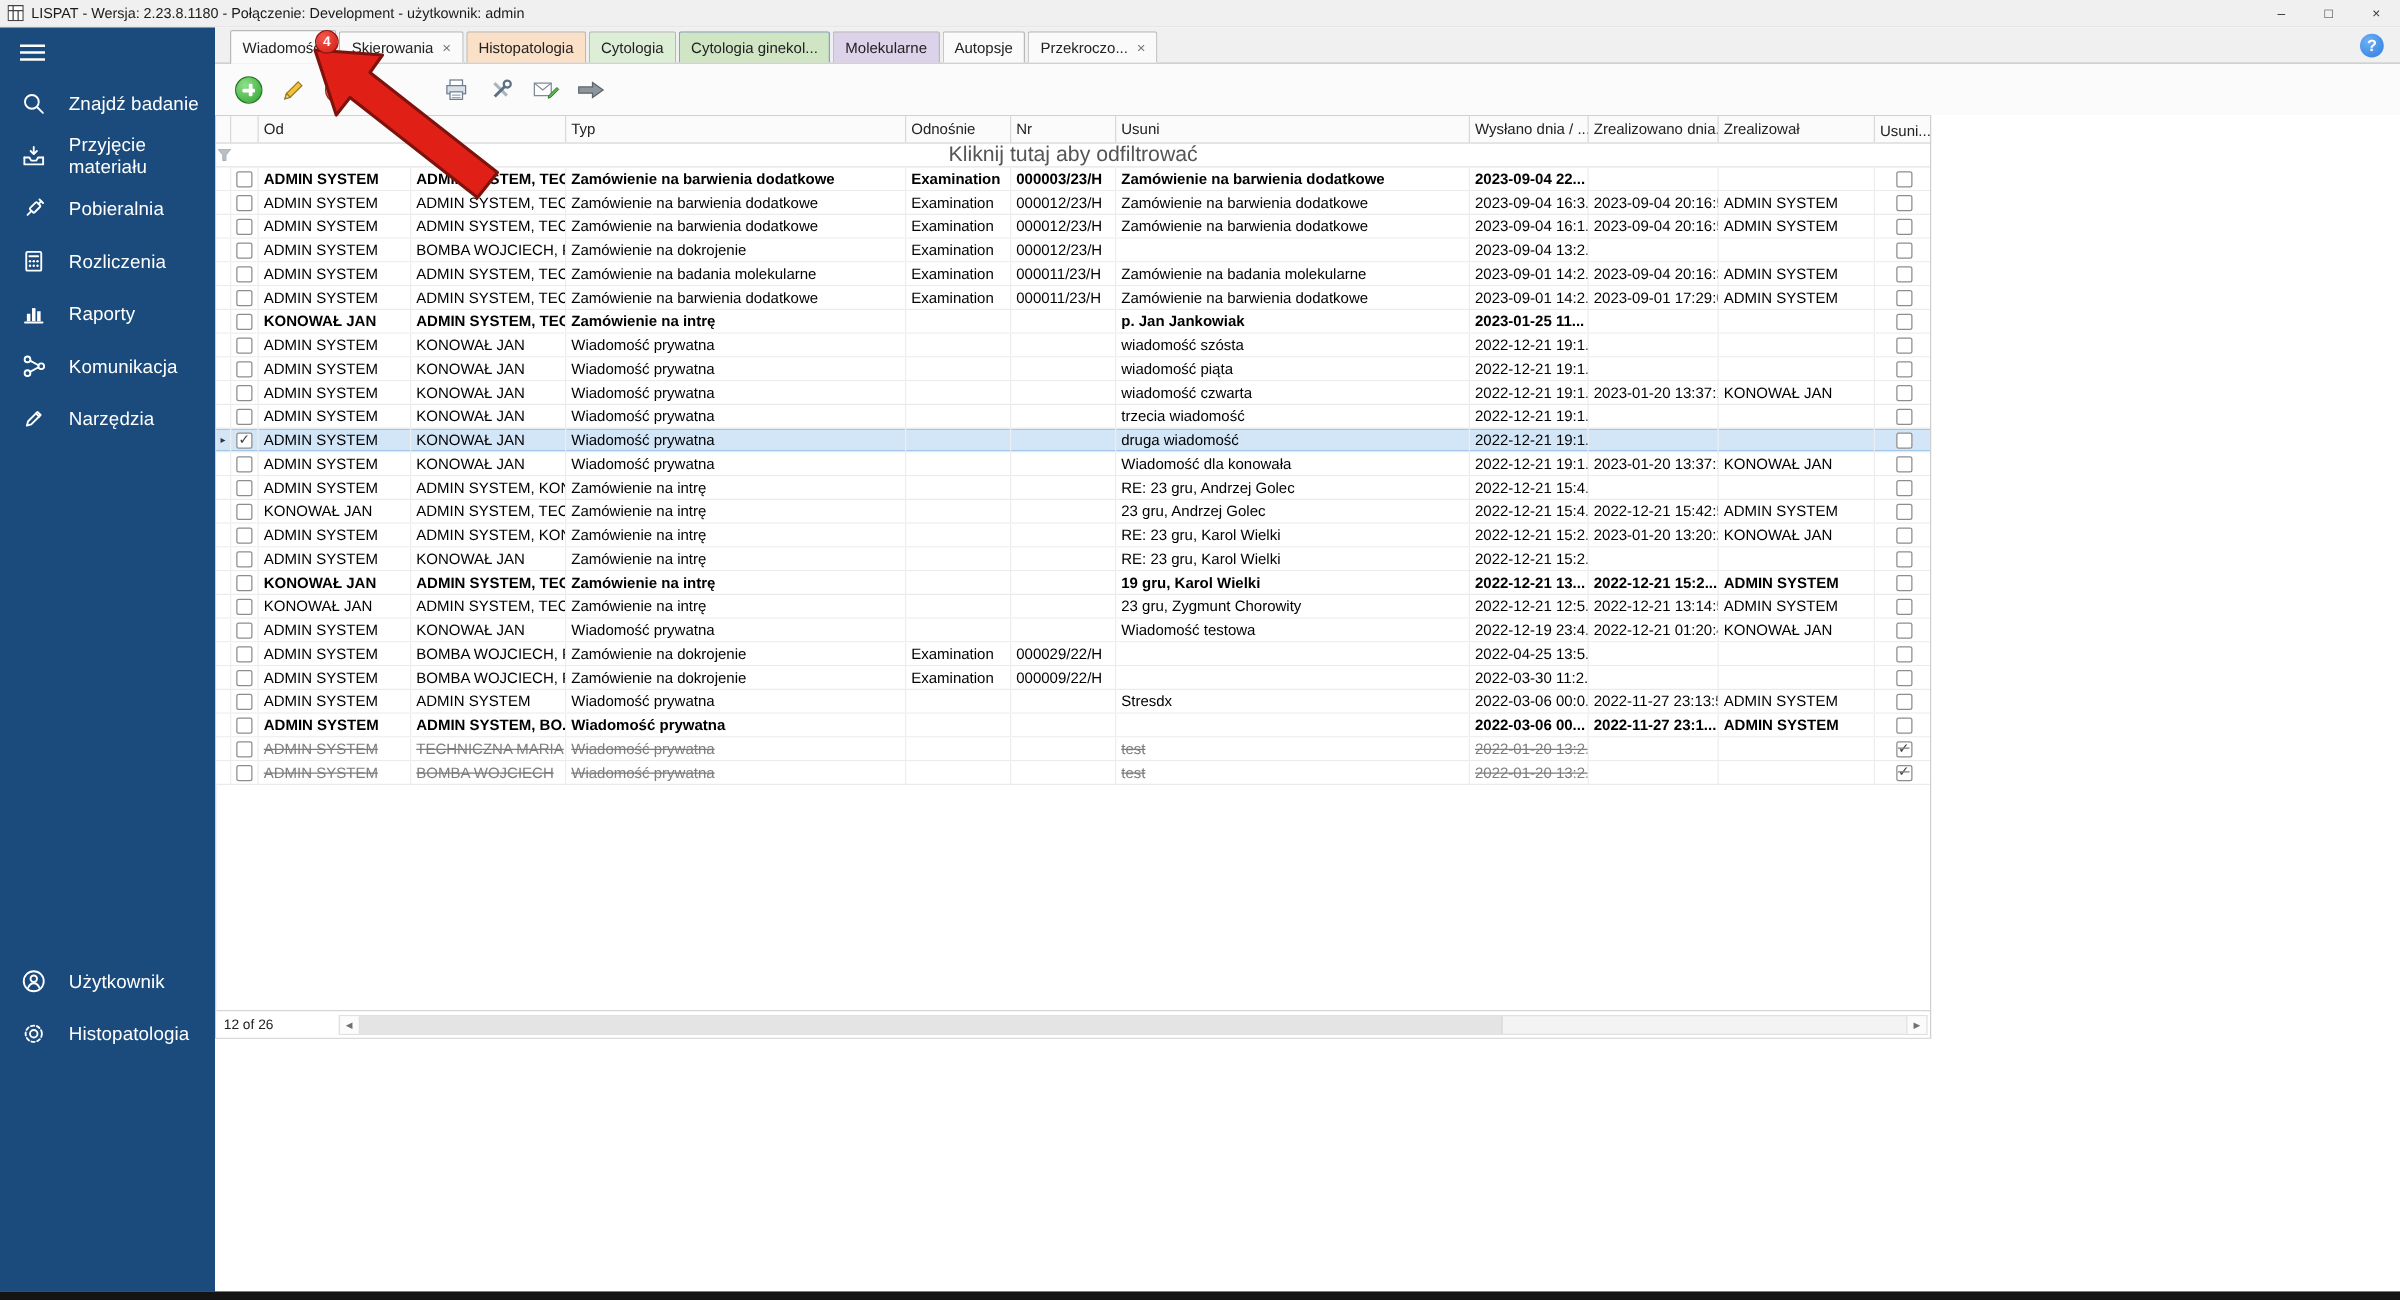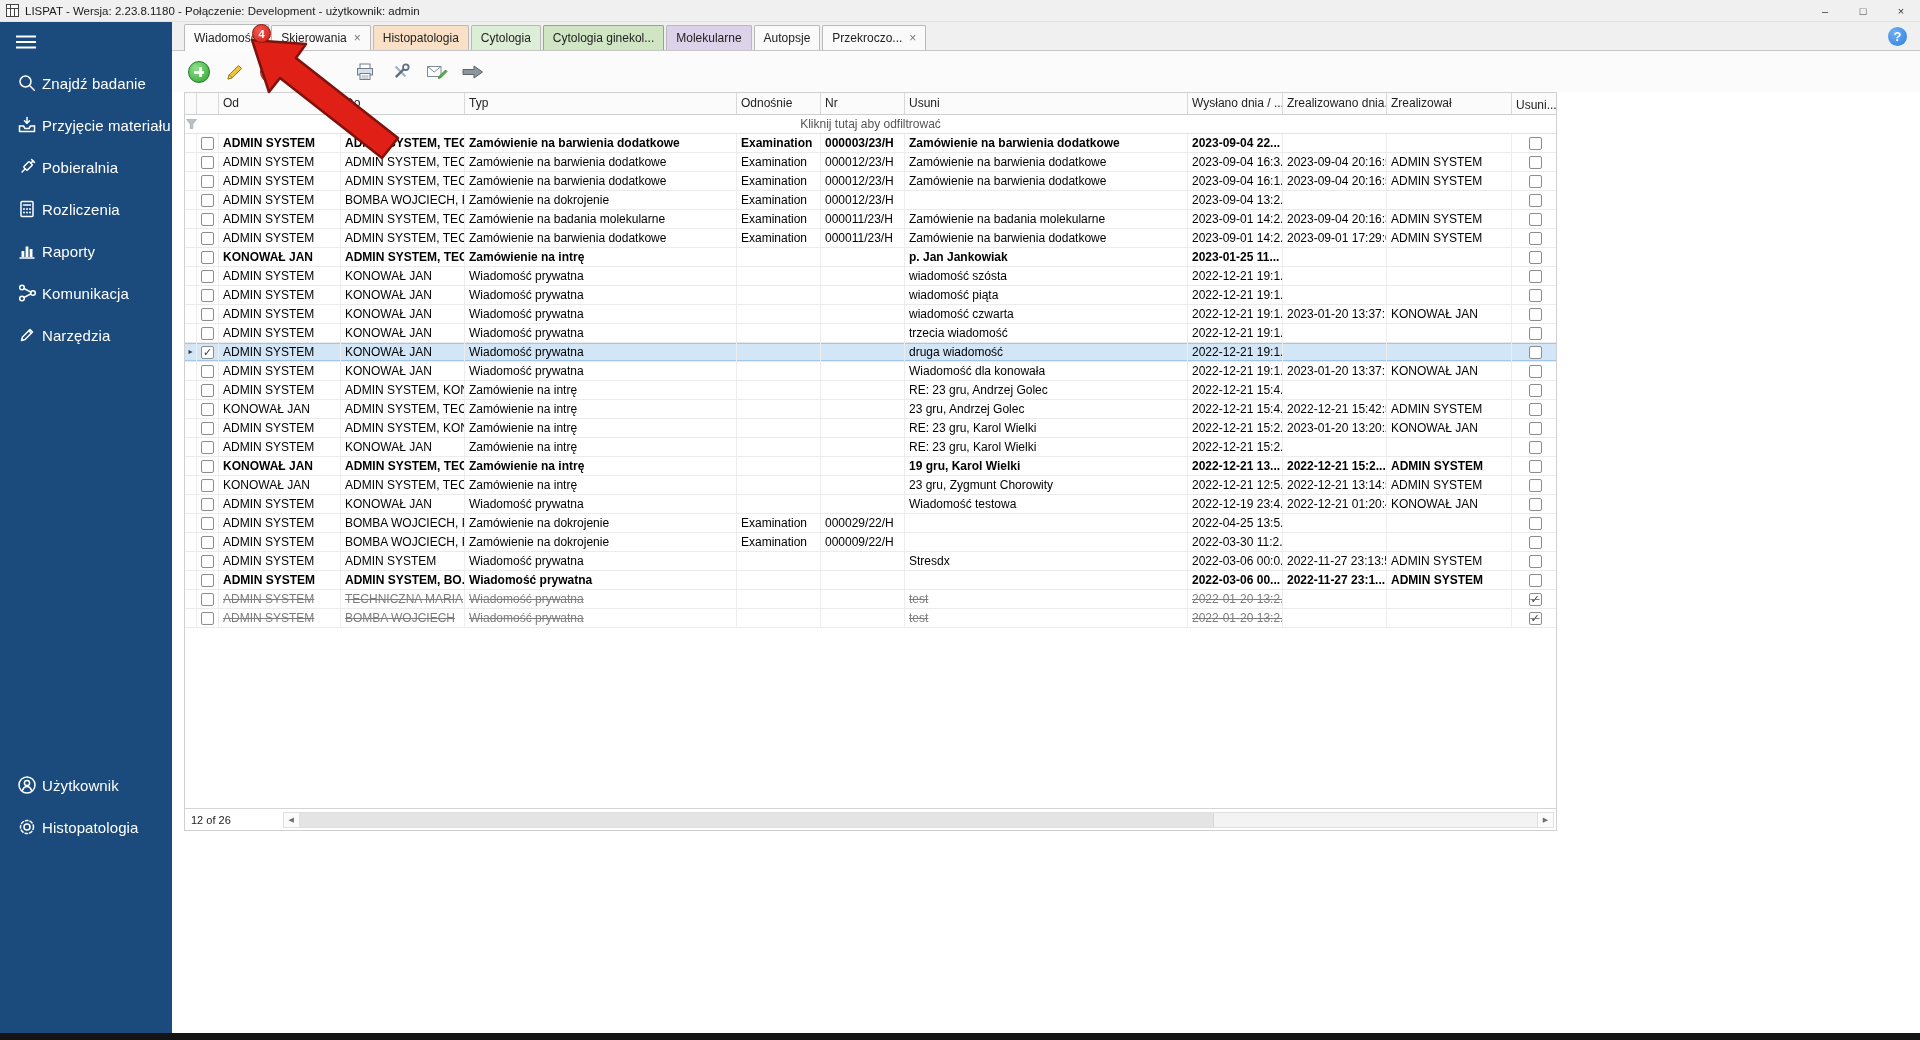--- a/index.html
+++ b/index.html
@@ -18,21 +18,21 @@
   .win-controls { margin-left:auto; display:flex; height:22px; }
   .win-btn { width:38px; height:22px; display:flex; align-items:center; justify-content:center; font-size:11px; color:#333; cursor:default; }
 
   
   .app-body { position:absolute; top:22px; left:0; right:0; bottom:0; display:flex; }
   .sidebar { width:172px; background:var(--sidebar, #1b4b7c); color:#fff; position:relative; flex:0 0 auto; }
   .main { flex:1; display:flex; flex-direction:column; background:#fff; min-width:0; }
 
   
   .hamburger { height:40px; display:flex; align-items:center; padding-left:16px; }
-  .sb-item { height:42px; display:flex; align-items:center; gap:4px; padding-left:16px; cursor:default; }
+  .sb-item { height:42px; display:flex; align-items:center; gap:17px; padding-left:16px; cursor:default; }
   .sb-icon { width:22px; height:22px; display:flex; align-items:center; justify-content:center; flex:0 0 auto; }
   .sb-icon svg { stroke:#fff; fill:none; stroke-width:1.5; stroke-linecap:round; stroke-linejoin:round; }
   .sb-label { font-size:15px; letter-spacing:.1px; }
   .sb-bottom { position:absolute; bottom:185px; left:0; right:0; }
 
   
   .tabbar { height:29px; background:#f0f0f0; border-bottom:1px solid #c6c6c6; display:flex; align-items:flex-end; padding-left:12px; position:relative; flex:0 0 auto; }
   .tab { height:25px; padding:0 9px; margin-right:2px; display:flex; align-items:center; gap:7px; font-size:12px; color:#222;
          background:#fafafa; border:1px solid #b9b9b9; border-bottom:none; border-radius:2px 2px 0 0; cursor:default; white-space:nowrap; }
   .tab.active { background:#fcfcfc; height:27px; margin-bottom:-1px; z-index:2; }
@@ -49,25 +49,25 @@
   .toolbar { height:41px; background:#fbfbfb; display:flex; align-items:center; padding-left:12px; gap:6px; flex:0 0 auto; }
   .tb-btn { width:30px; height:30px; display:flex; align-items:center; justify-content:center; border-radius:3px; cursor:default; }
   .tb-spacer { width:52px; }
   .circle-ic { width:22px; height:22px; border-radius:50%; position:relative; }
   .circle-add { background:radial-gradient(circle at 35% 30%, #8fe08a, var(--add-green,#2fa32f)); border:1px solid #1f7a1f; }
   .circle-del { background:radial-gradient(circle at 35% 30%, #f republican, var(--delete-red,#d6392c)); background:radial-gradient(circle at 35% 30%, #f29a8a, var(--delete-red,#d6392c)); border:1px solid #9c2318; }
   .circle-ic .h { position:absolute; left:5px; right:5px; top:9.5px; height:3px; background:#fff; border-radius:1px; }
   .circle-ic .v { position:absolute; top:5px; bottom:5px; left:9.5px; width:3px; background:#fff; border-radius:1px; }
 
   
-  .grid-wrap { position:relative; margin-left:12px; width:1373px; height:739px; border:1px solid #d0d0d0; background:#fff; flex:0 0 auto; font-size:12px; color:#000; }
+  .grid-wrap { position:relative; width:1373px; height:739px; border:1px solid #d0d0d0; background:#fff; flex:0 0 auto; font-size:12px; color:#000; }
   .grid-header { display:flex; height:22px; background:#fbfbfb; border-bottom:1px solid #cfcfcf; }
   .hcell { border-right:1px solid #d9d9d9; padding:3px 4px 0 4px; overflow:hidden; white-space:nowrap; color:#222; }
   .filter-row { position:relative; display:flex; align-items:center; height:19px; border-bottom:1px solid #e3e3e3; background:#fff; }
-  .filter-hint { position:absolute; left:0; right:0; text-align:center; color:#555; font-size:12px; }
+  .filter-hint { position:absolute; left:0; right:0; text-align:center; color:#555; font-size:17px; }
   .grid-row { display:flex; height:19px; border-bottom:1px solid #ebebeb; background:#fff; }
   .grid-row.unread { font-weight:bold; }
   .grid-row.selected { background:var(--accent-selected-row,#d3e6f8); box-shadow: inset 0 1px 0 #a3c6e8, inset 0 -1px 0 #a3c6e8; }
   .grid-row.deleted .cell { color:#7d7d7d; text-decoration:line-through; }
   .cell { border-right:1px solid #ededed; padding:1px 4px 0 4px; overflow:hidden; white-space:nowrap; line-height:16px; }
   .col-ind { width:12px; flex:0 0 auto; padding:0; text-align:center; font-size:8px; line-height:18px; color:#333; }
   .col-cb  { width:22px; flex:0 0 auto; display:flex; align-items:center; justify-content:center; padding:0; }
   .col-od { width:122px; flex:0 0 auto; }
   .col-to { width:124px; flex:0 0 auto; }
   .col-typ { width:272px; flex:0 0 auto; }

